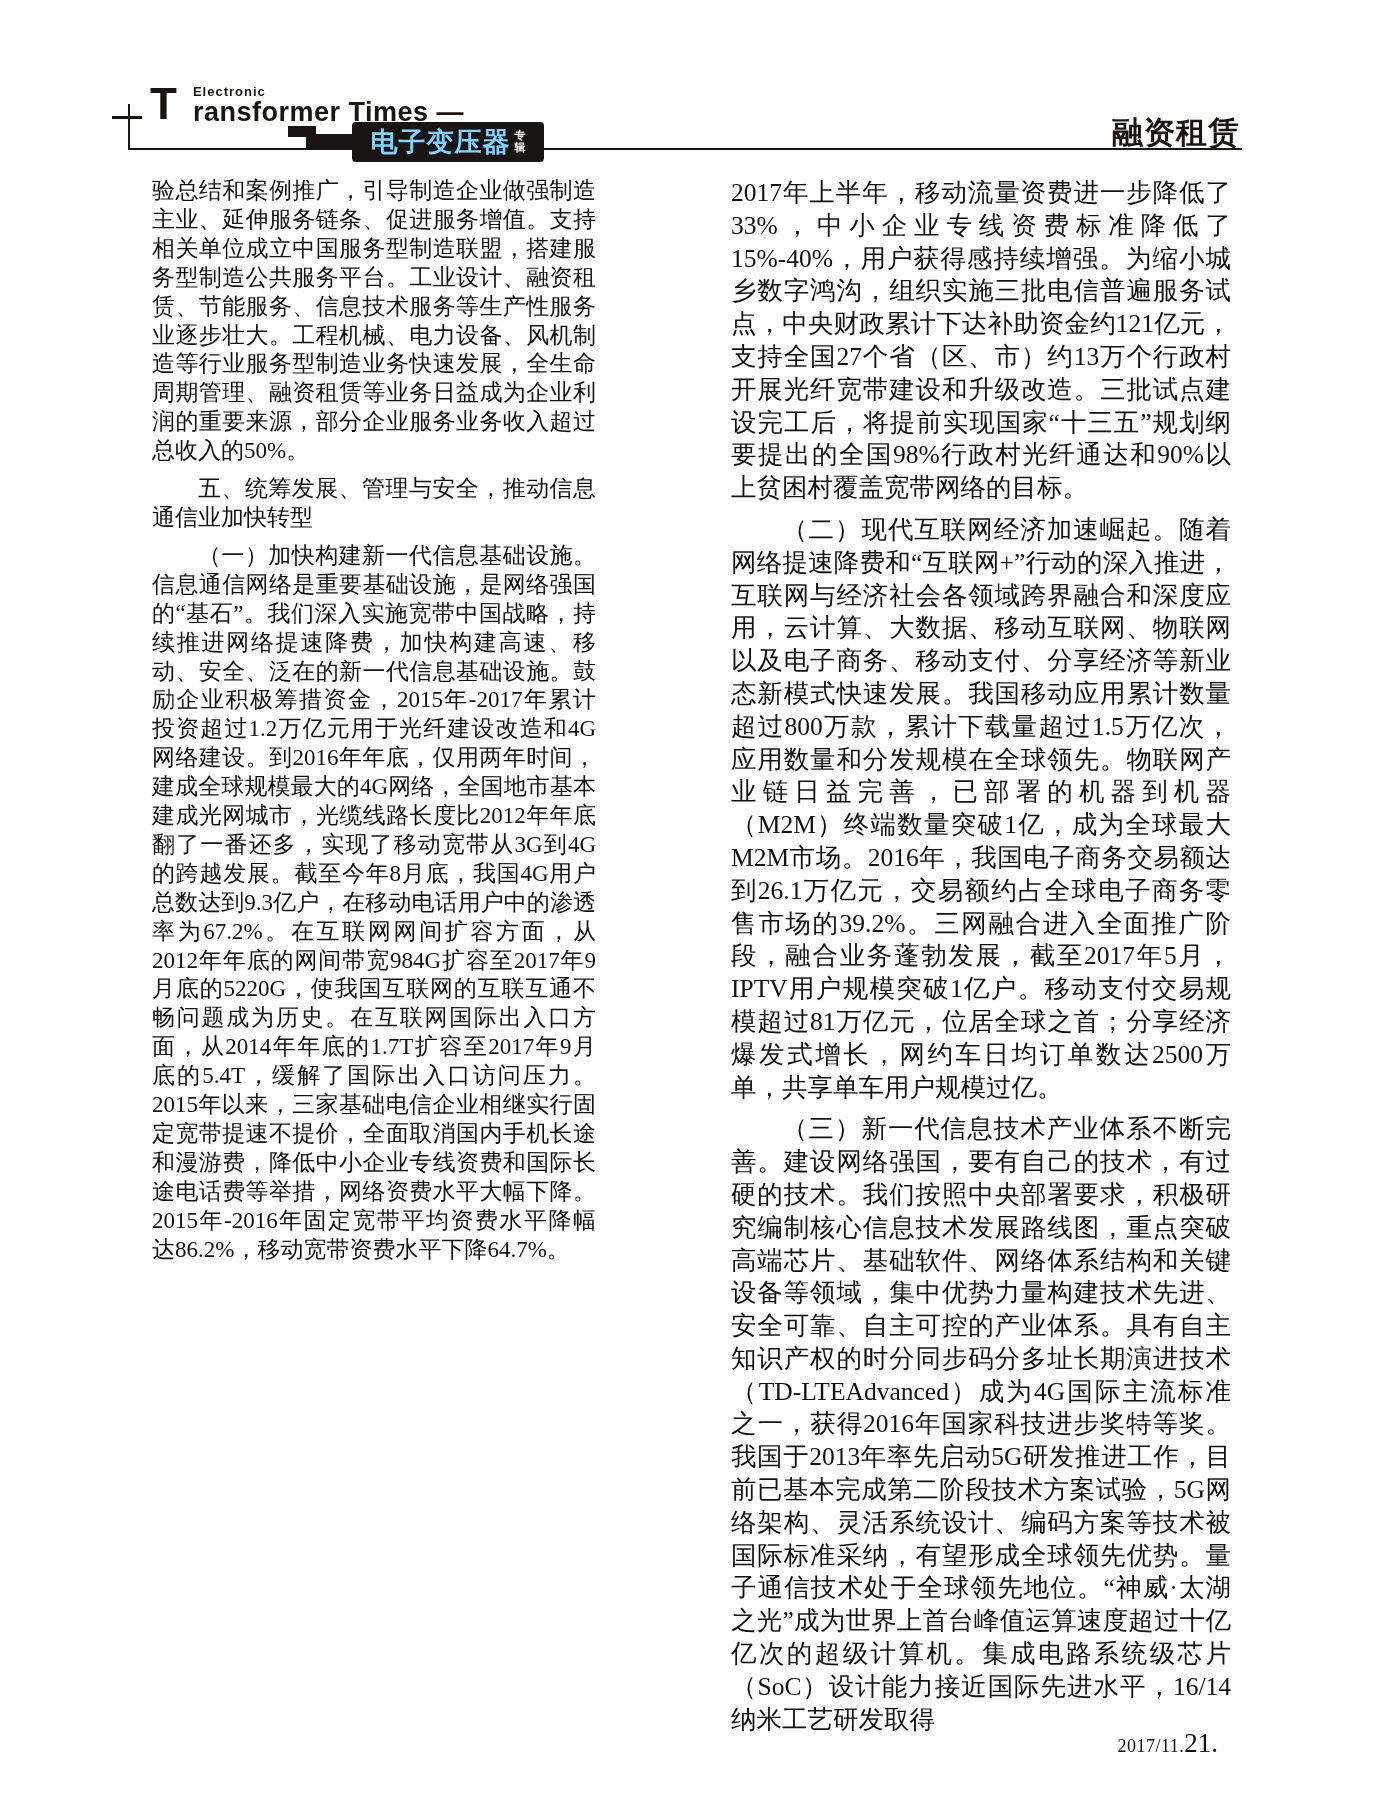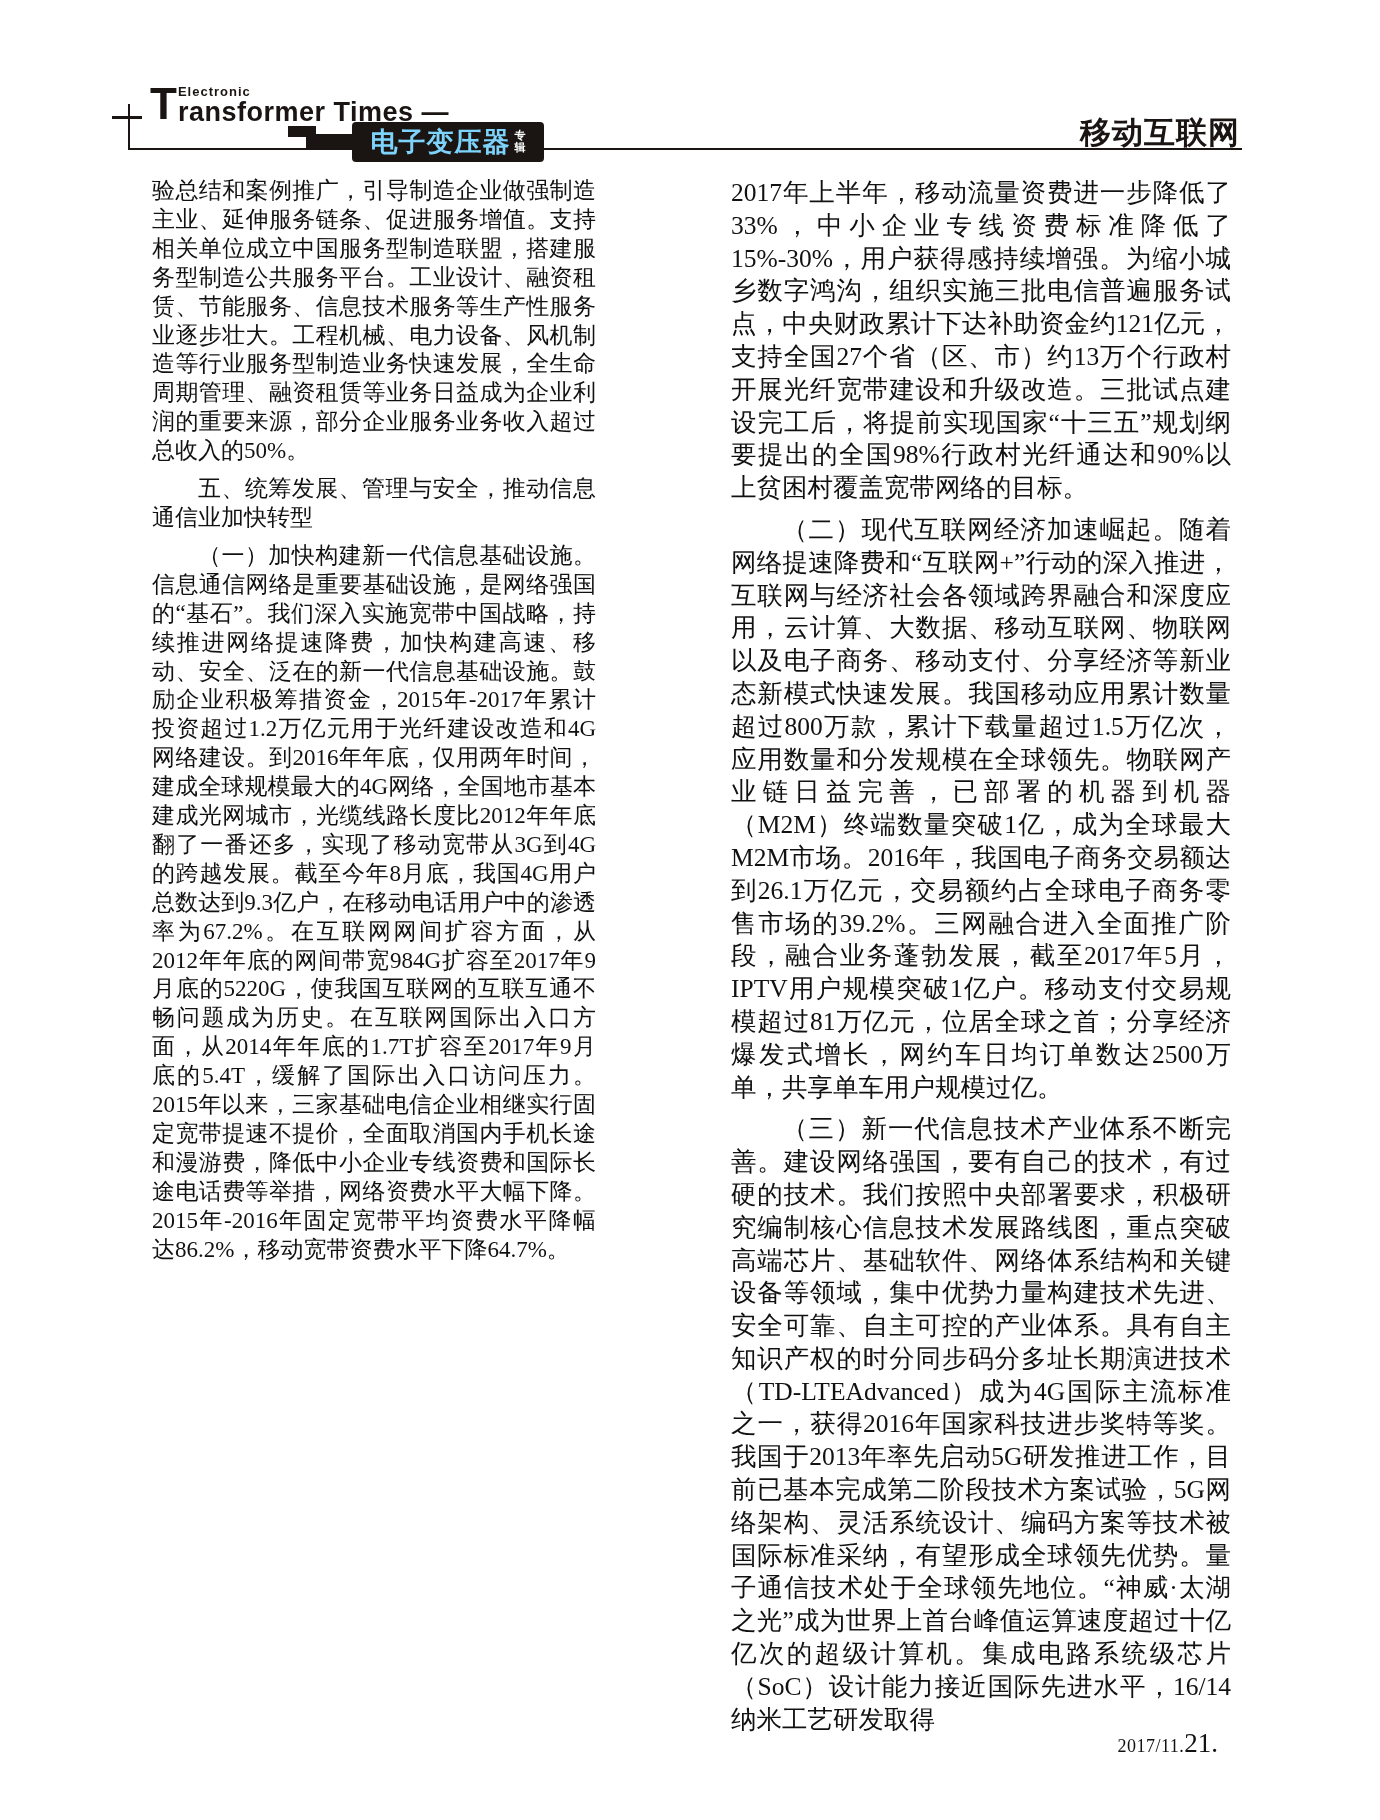--- a/index.html
+++ b/index.html
@@ -14,21 +14,21 @@
   }
 
   
   .bracket-v{position:absolute;left:128px;top:104px;width:2px;height:46px;background:#1a1512;}
   .bracket-h-top{position:absolute;left:112px;top:116px;width:30px;height:3px;background:#1a1512;}
   .header-rule{position:absolute;left:128px;top:148px;width:1114px;height:2px;background:#1a1512;}
 
   .logo{position:absolute;left:150px;top:82px;white-space:nowrap;
         font-family:"Liberation Sans","DejaVu Sans",sans-serif;color:#1a1512;}
   .logo-t{font-size:44px;font-weight:bold;line-height:1;vertical-align:bottom;}
-  .logo-rest{display:inline-block;vertical-align:bottom;margin-left:1px;}
+  .logo-rest{display:inline-block;vertical-align:bottom;margin-left:16px;}
   .logo-top{display:block;font-size:13px;font-weight:bold;letter-spacing:1px;line-height:1;}
   .logo-main{display:block;font-size:27px;font-weight:bold;letter-spacing:0.5px;line-height:1.05;}
 
   .badge-step1{position:absolute;left:288px;top:126px;width:28px;height:11px;background:#1a1512;}
   .badge-step2{position:absolute;left:306px;top:134px;width:52px;height:16px;background:#1a1512;}
   .badge{position:absolute;left:352px;top:122px;width:192px;height:40px;background:#1a1512;
          border-radius:4px;display:flex;align-items:center;justify-content:center;gap:4px;}
   .badge-main{color:#7dd3fc;font-size:27px;font-weight:bold;
               font-family:"Liberation Sans","DejaVu Sans",sans-serif;letter-spacing:1px;}
   .badge-sub{display:flex;flex-direction:column;color:#fff;font-size:11px;line-height:1.05;
@@ -66,29 +66,29 @@
   <div class="badge-step1"></div>
   <div class="badge-step2"></div>
   <div class="badge">
     <span class="badge-main">电子变压器</span>
     <span class="badge-sub">
       <span>专</span>
       <span>辑</span>
     </span>
   </div>
 
-  <div class="section-title">移动互联网</div>
+  <div class="section-title">融资租赁</div>
 
   <div class="col col-left">
       <p>验总结和案例推广，引导制造企业做强制造主业、延伸服务链条、促进服务增值。支持相关单位成立中国服务型制造联盟，搭建服务型制造公共服务平台。工业设计、融资租赁、节能服务、信息技术服务等生产性服务业逐步壮大。工程机械、电力设备、风机制造等行业服务型制造业务快速发展，全生命周期管理、融资租赁等业务日益成为企业利润的重要来源，部分企业服务业务收入超过总收入的50%。</p>
       <p class="indent">五、统筹发展、管理与安全，推动信息通信业加快转型</p>
       <p class="indent">（一）加快构建新一代信息基础设施。信息通信网络是重要基础设施，是网络强国的“基石”。我们深入实施宽带中国战略，持续推进网络提速降费，加快构建高速、移动、安全、泛在的新一代信息基础设施。鼓励企业积极筹措资金，2015年-2017年累计投资超过1.2万亿元用于光纤建设改造和4G网络建设。到2016年年底，仅用两年时间，建成全球规模最大的4G网络，全国地市基本建成光网城市，光缆线路长度比2012年年底翻了一番还多，实现了移动宽带从3G到4G的跨越发展。截至今年8月底，我国4G用户总数达到9.3亿户，在移动电话用户中的渗透率为67.2%。在互联网网间扩容方面，从2012年年底的网间带宽984G扩容至2017年9月底的5220G，使我国互联网的互联互通不畅问题成为历史。在互联网国际出入口方面，从2014年年底的1.7T扩容至2017年9月底的5.4T，缓解了国际出入口访问压力。2015年以来，三家基础电信企业相继实行固定宽带提速不提价，全面取消国内手机长途和漫游费，降低中小企业专线资费和国际长途电话费等举措，网络资费水平大幅下降。2015年-2016年固定宽带平均资费水平降幅达86.2%，移动宽带资费水平下降64.7%。</p>
     </div>
   <div class="col col-right">
-      <p>2017年上半年，移动流量资费进一步降低了33%，中小企业专线资费标准降低了15%-30%，用户获得感持续增强。为缩小城乡数字鸿沟，组织实施三批电信普遍服务试点，中央财政累计下达补助资金约121亿元，支持全国27个省（区、市）约13万个行政村开展光纤宽带建设和升级改造。三批试点建设完工后，将提前实现国家“十三五”规划纲要提出的全国98%行政村光纤通达和90%以上贫困村覆盖宽带网络的目标。</p>
+      <p>2017年上半年，移动流量资费进一步降低了33%，中小企业专线资费标准降低了15%-40%，用户获得感持续增强。为缩小城乡数字鸿沟，组织实施三批电信普遍服务试点，中央财政累计下达补助资金约121亿元，支持全国27个省（区、市）约13万个行政村开展光纤宽带建设和升级改造。三批试点建设完工后，将提前实现国家“十三五”规划纲要提出的全国98%行政村光纤通达和90%以上贫困村覆盖宽带网络的目标。</p>
       <p class="indent">（二）现代互联网经济加速崛起。随着网络提速降费和“互联网+”行动的深入推进，互联网与经济社会各领域跨界融合和深度应用，云计算、大数据、移动互联网、物联网以及电子商务、移动支付、分享经济等新业态新模式快速发展。我国移动应用累计数量超过800万款，累计下载量超过1.5万亿次，应用数量和分发规模在全球领先。物联网产业链日益完善，已部署的机器到机器（M2M）终端数量突破1亿，成为全球最大M2M市场。2016年，我国电子商务交易额达到26.1万亿元，交易额约占全球电子商务零售市场的39.2%。三网融合进入全面推广阶段，融合业务蓬勃发展，截至2017年5月，IPTV用户规模突破1亿户。移动支付交易规模超过81万亿元，位居全球之首；分享经济爆发式增长，网约车日均订单数达2500万单，共享单车用户规模过亿。</p>
       <p class="indent">（三）新一代信息技术产业体系不断完善。建设网络强国，要有自己的技术，有过硬的技术。我们按照中央部署要求，积极研究编制核心信息技术发展路线图，重点突破高端芯片、基础软件、网络体系结构和关键设备等领域，集中优势力量构建技术先进、安全可靠、自主可控的产业体系。具有自主知识产权的时分同步码分多址长期演进技术（TD-LTEAdvanced）成为4G国际主流标准之一，获得2016年国家科技进步奖特等奖。我国于2013年率先启动5G研发推进工作，目前已基本完成第二阶段技术方案试验，5G网络架构、灵活系统设计、编码方案等技术被国际标准采纳，有望形成全球领先优势。量子通信技术处于全球领先地位。“神威·太湖之光”成为世界上首台峰值运算速度超过十亿亿次的超级计算机。集成电路系统级芯片（SoC）设计能力接近国际先进水平，16/14纳米工艺研发取得</p>
     </div>
 
   <div class="footer">
     <span class="issue">2017/11.</span><span class="pageno">21.</span>
   </div>
 
 </div>
 

